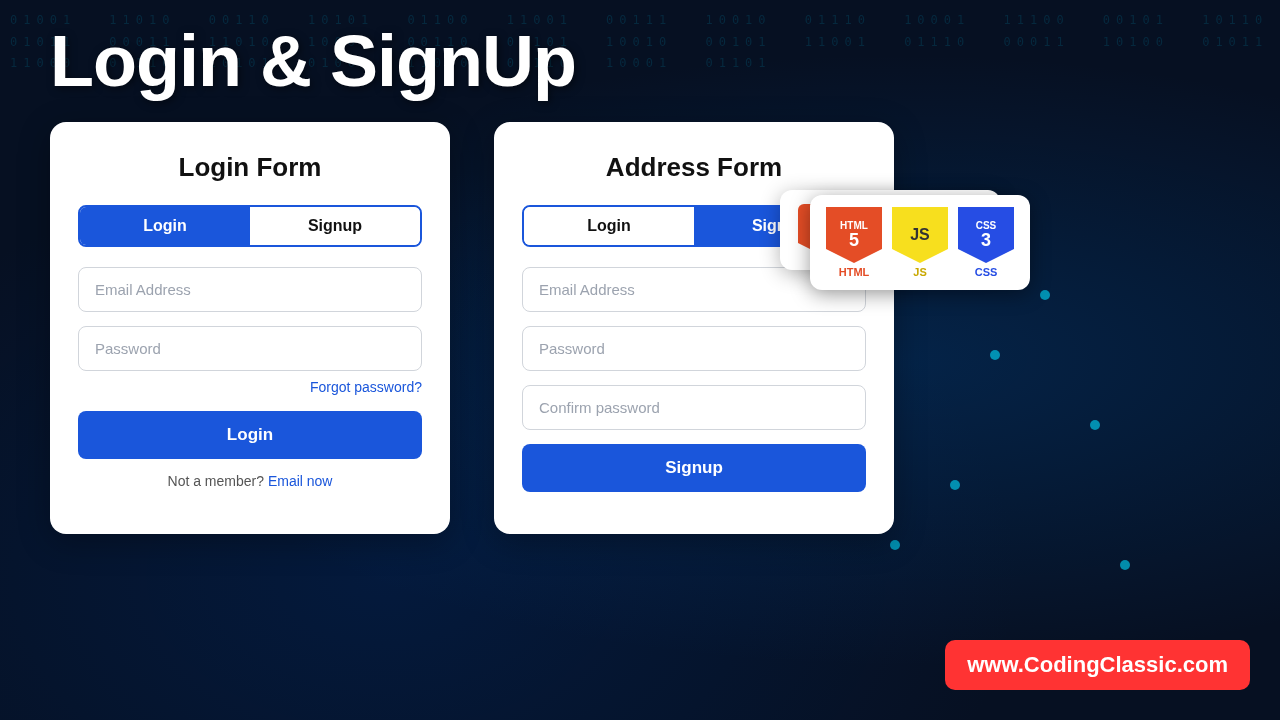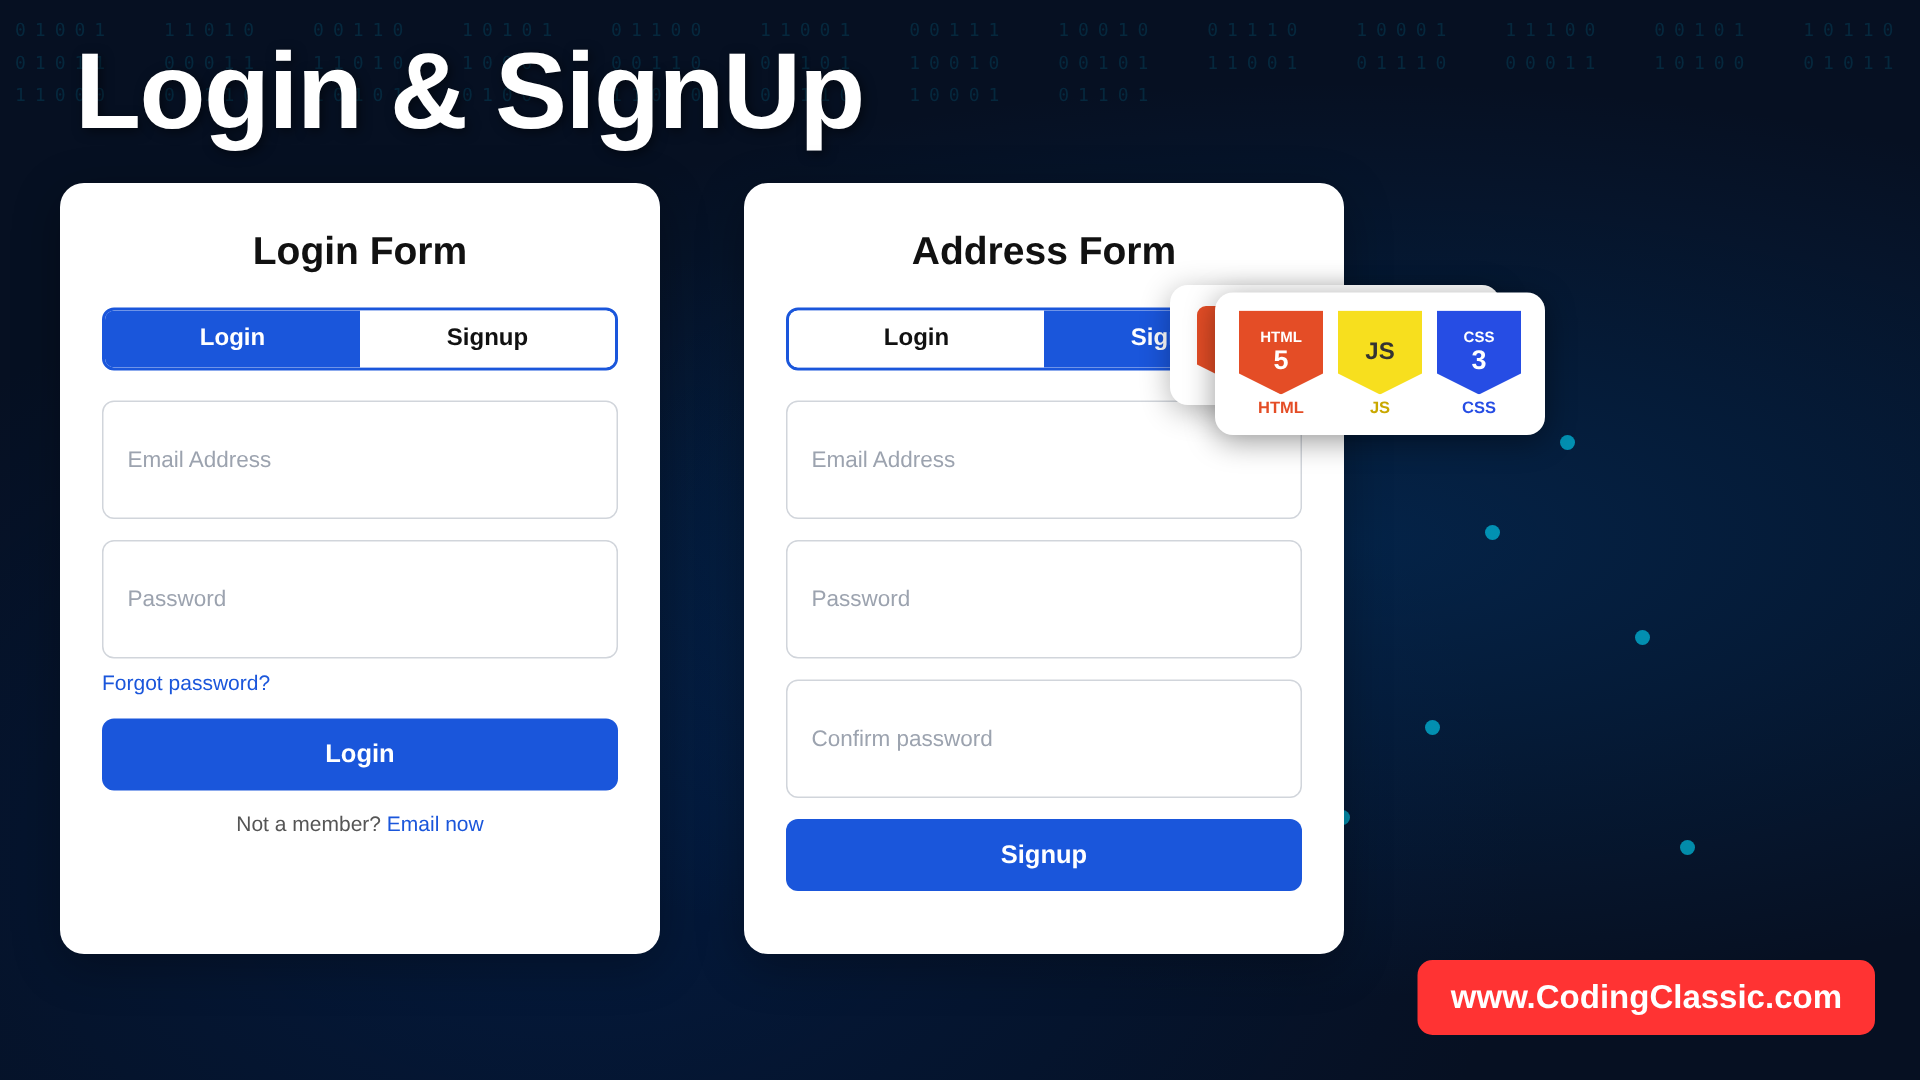--- a/index.html
+++ b/index.html
@@ -64,21 +64,22 @@
       color: #ffffff;
       text-shadow: 2px 2px 8px rgba(0,0,0,0.5);
       margin-bottom: 20px;
       margin-left: 10px;
       letter-spacing: -1px;
     }
 
     
     .forms-container {
       display: flex;
-      gap: 56px;
+      gap: 44px;
+      margin-left: 10px;
     }
 
     
     .card {
       background: #ffffff;
       border-radius: 16px;
       padding: 30px 28px 28px;
       width: 400px;
       box-shadow: 0 8px 32px rgba(0,0,0,0.3);
     }
@@ -112,21 +113,21 @@
     }
 
     .tab-btn.active {
       background: #1a56db;
       color: #ffffff;
     }
 
     
     .input-field {
       width: 100%;
-      padding: 30px 16px;
+      padding: 13px 16px;
       border: 1.5px solid #d1d5db;
       border-radius: 8px;
       font-size: 15px;
       color: #9ca3af;
       margin-bottom: 14px;
       outline: none;
       background: #fff;
     }
 
     .input-field::placeholder {
@@ -136,20 +137,21 @@
     
     .forgot-link {
       color: #1a56db;
       font-size: 14px;
       font-weight: 500;
       cursor: pointer;
       text-decoration: none;
       display: block;
       margin-bottom: 16px;
       margin-top: -6px;
+      text-align: right;
     }
 
     
     .submit-btn {
       width: 100%;
       padding: 14px;
       background: #1a56db;
       color: #ffffff;
       font-size: 17px;
       font-weight: 700;

